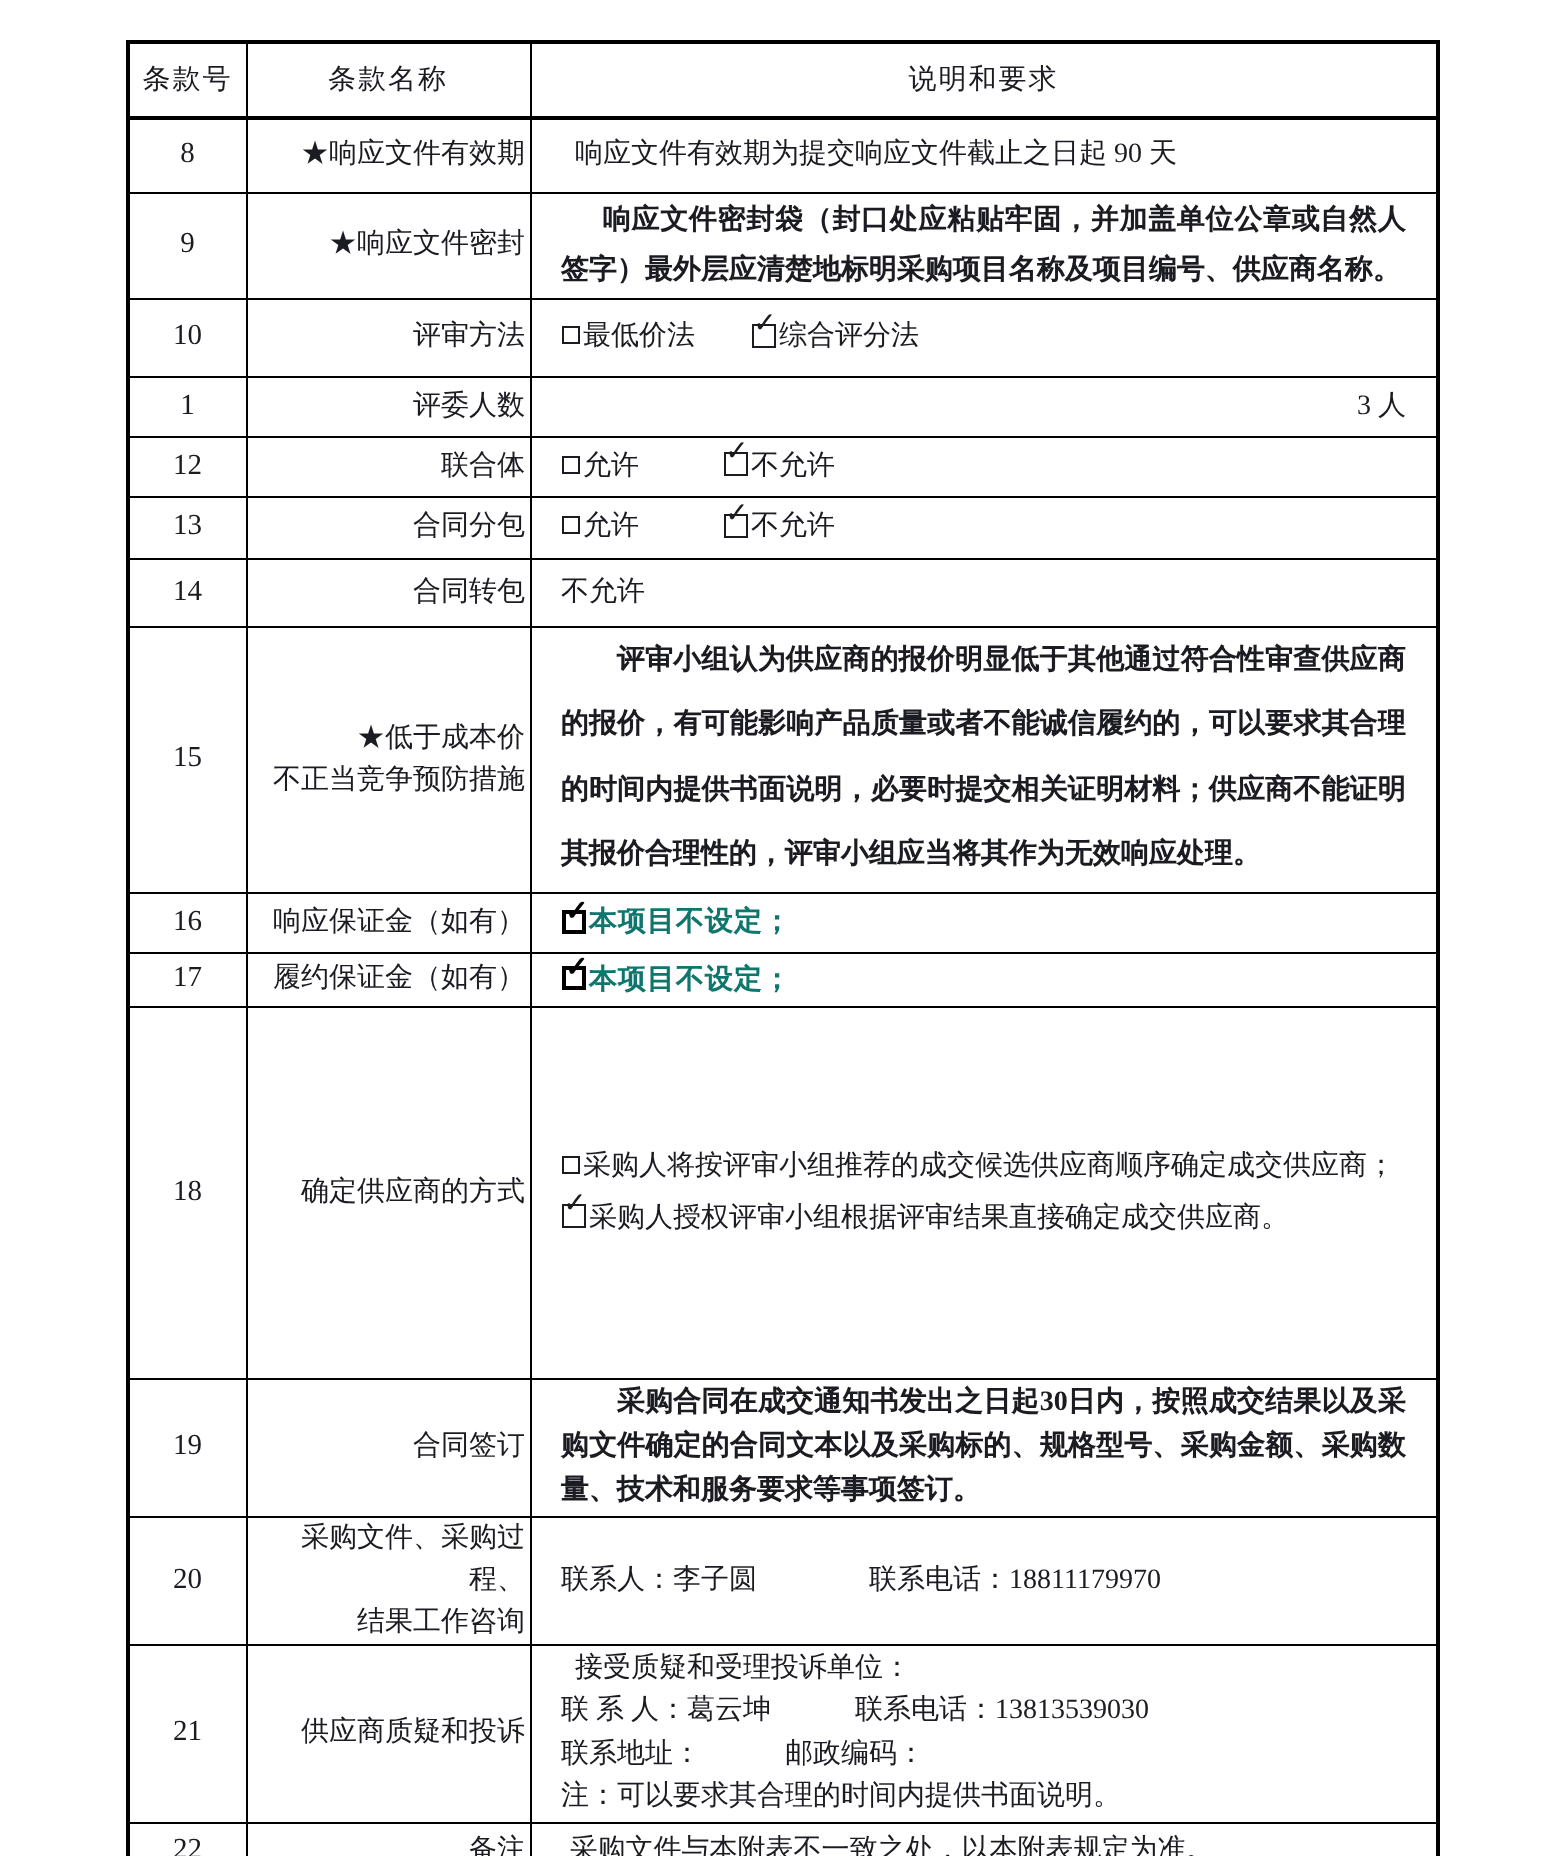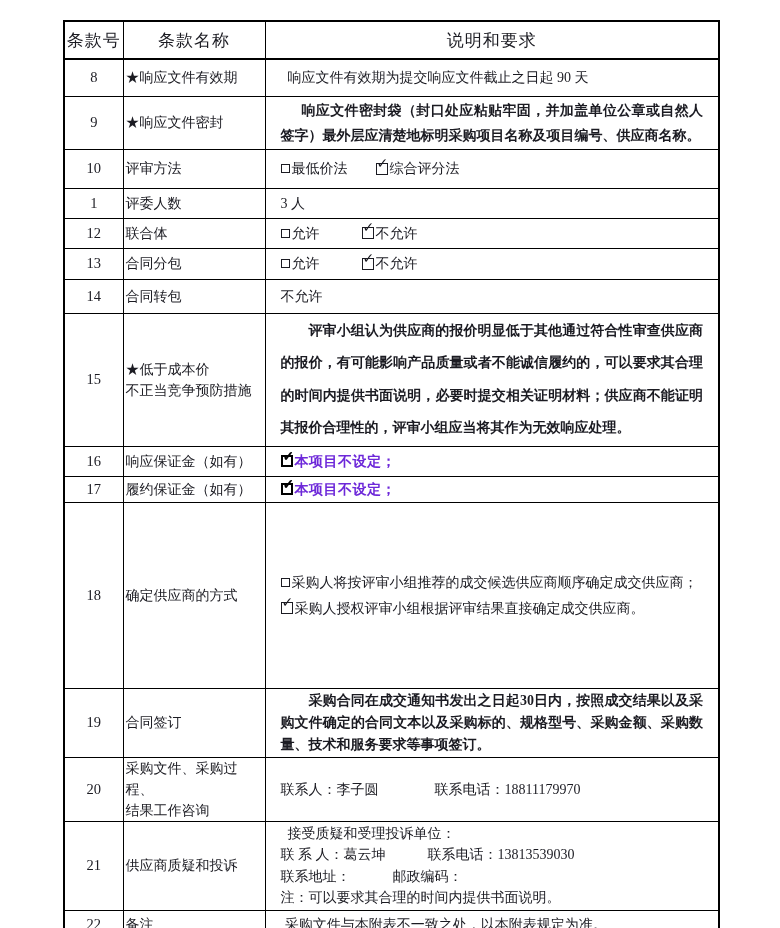--- a/index.html
+++ b/index.html
@@ -29,37 +29,37 @@
     border: 1px solid #000;
     box-sizing: border-box;
     vertical-align: middle;
     font-weight: normal;
     overflow: hidden;
   }
   table.clauses thead th {
     border-bottom: 2px solid #000;
     height: 38px;
     text-align: center;
-    font-size: 17px;
+    font-size: 14px;
     letter-spacing: 1px;
   }
   td.no-cell { text-align: center; font-size: 14.5px; }
-  td.name-cell { text-align: left; padding: 0 2px; line-height: 21px; }
+  td.name-cell { text-align: right; padding: 0 2px; line-height: 21px; }
   td.content-cell { padding: 1px 15px; line-height: 23px; }
   td.content-cell.vcenter > .cellflex {
     display: flex; flex-direction: column; justify-content: center;
     height: 100%; gap: 3px;
   }
   .para { text-align: justify; margin: 0; font-weight: bold; }
-  .centerline { text-align: left; }
+  .centerline { text-align: right; }
   .line { white-space: nowrap; }
   .seg.bold {
     font-weight: bold;
     font-family: "Liberation Sans", "DejaVu Sans", sans-serif;
-    color: #6d28d9;
+    color: #0f766e;
     letter-spacing: 0.5px;
   }
   
   .cb {
     display: inline-block; box-sizing: border-box;
     border: 1px solid currentColor;
     margin-right: 2px;
   }
   .cb.unchecked { width: 9px; height: 9px; vertical-align: 0px; }
   .cb.checked {

